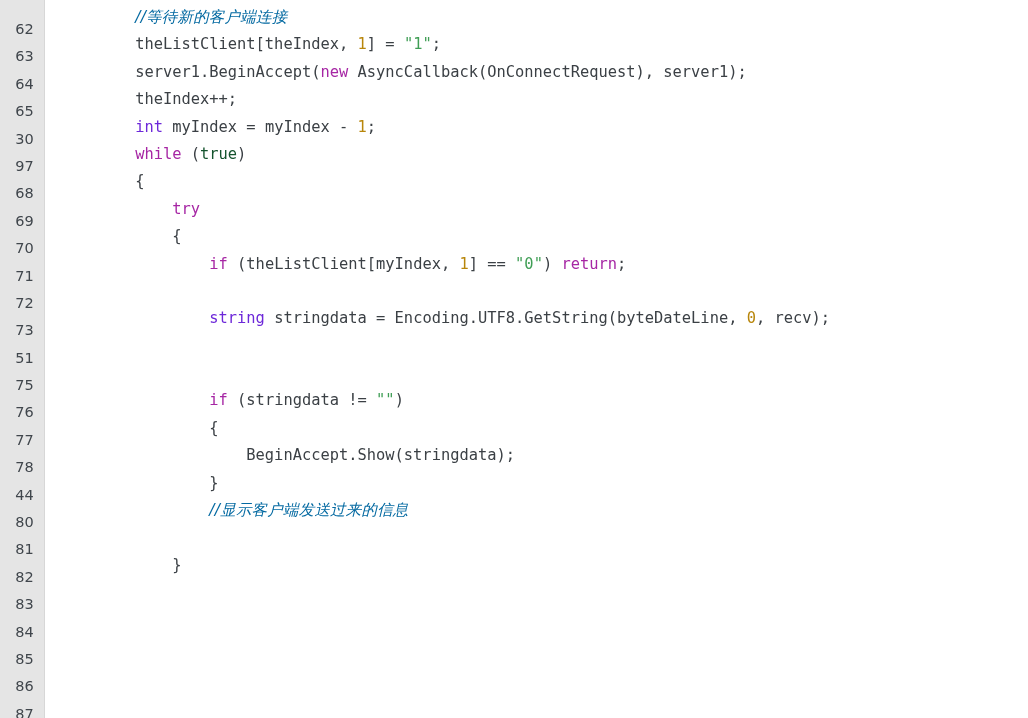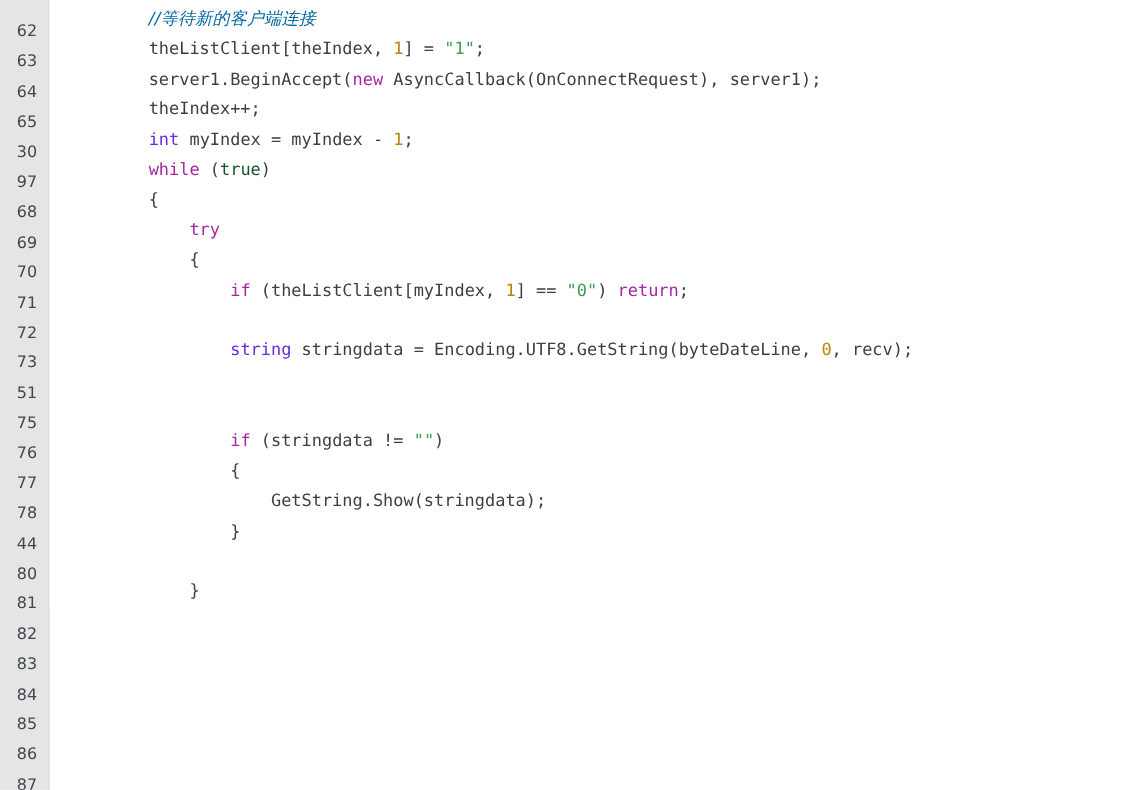--- a/index.html
+++ b/index.html
@@ -119,18 +119,19 @@
       <div class="code-line"><span class="tok-plain">        {</span></div>
       <div class="code-line"><span class="tok-plain">            </span><span class="tok-keyword">try</span></div>
       <div class="code-line"><span class="tok-plain">            {</span></div>
       <div class="code-line"><span class="tok-plain">                </span><span class="tok-keyword">if</span><span class="tok-plain"> (theListClient[myIndex, </span><span class="tok-number">1</span><span class="tok-plain">] == </span><span class="tok-string">"0"</span><span class="tok-plain">) </span><span class="tok-keyword">return</span><span class="tok-plain">;</span></div>
       <div class="code-line"><span class="tok-plain"></span></div>
       <div class="code-line"><span class="tok-plain">                </span><span class="tok-type">string</span><span class="tok-plain"> stringdata = Encoding.UTF8.GetString(byteDateLine, </span><span class="tok-number">0</span><span class="tok-plain">, recv);</span></div>
       <div class="code-line"><span class="tok-plain"></span></div>
       <div class="code-line"><span class="tok-plain"></span></div>
       <div class="code-line"><span class="tok-plain">                </span><span class="tok-keyword">if</span><span class="tok-plain"> (stringdata != </span><span class="tok-string">""</span><span class="tok-plain">)</span></div>
       <div class="code-line"><span class="tok-plain">                {</span></div>
-      <div class="code-line"><span class="tok-plain">                    GetString.Show(stringdata);</span></div>
+      <div class="code-line"><span class="tok-plain">                    BeginAccept.Show(stringdata);</span></div>
       <div class="code-line"><span class="tok-plain">                }</span></div>
+      <div class="code-line"><span class="tok-plain">                </span><span class="tok-comment">//显示客户端发送过来的信息</span></div>
       <div class="code-line"><span class="tok-plain"></span></div>
       <div class="code-line"><span class="tok-plain">            }</span></div>
     </div>
 </div>
 
 </body></html>

